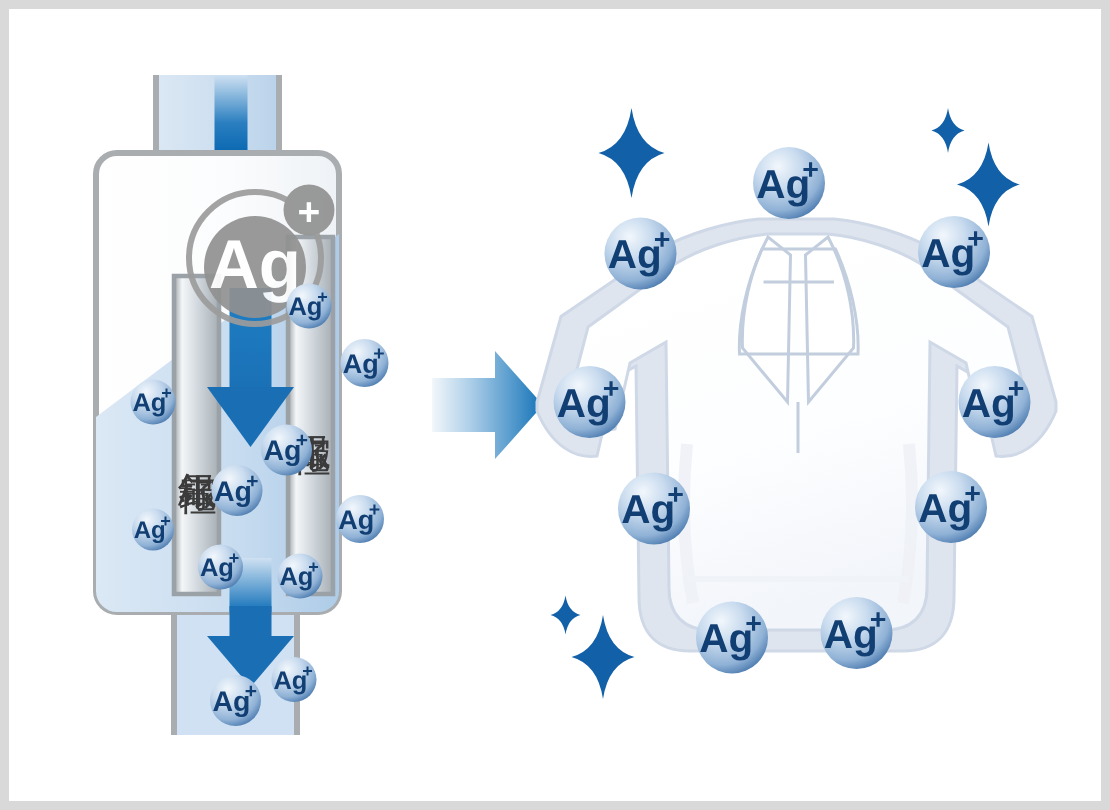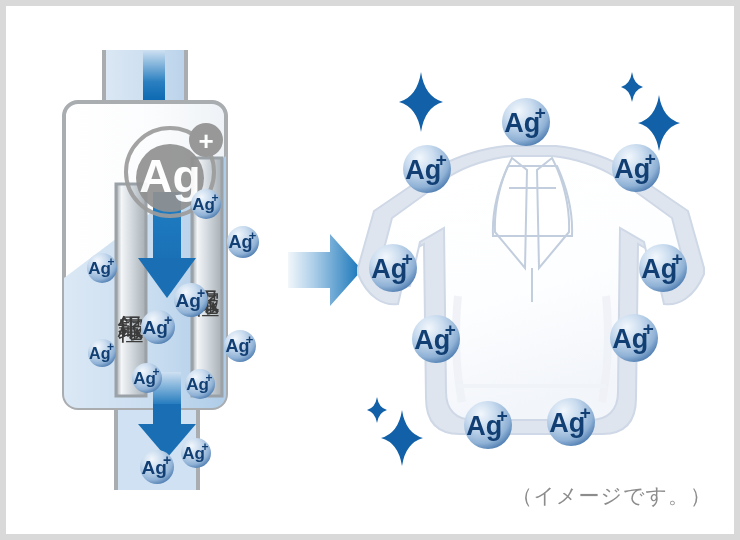--- a/index.html
+++ b/index.html
@@ -320,15 +320,14 @@
             <text x="496.4" y="416.3" text-anchor="middle" font-size="19" font-weight="bold" fill="#123f73" font-family="Liberation Sans, sans-serif">+</text>
           </g>
           <g>
             <circle cx="565" cy="416" r="24" fill="url(#ionGrad)"></circle>
             <text x="561.16" y="425.72" text-anchor="middle" font-size="27" font-weight="bold" fill="#123f73" font-family="Liberation Sans, sans-serif">Ag</text>
             <text x="579.4" y="413.3" text-anchor="middle" font-size="19" font-weight="bold" fill="#123f73" font-family="Liberation Sans, sans-serif">+</text>
           </g>
         </g>
   </svg>
 
-  <div class="caption">（イメージです。）</div>
  </div>
 </div>
 
 </body></html>

